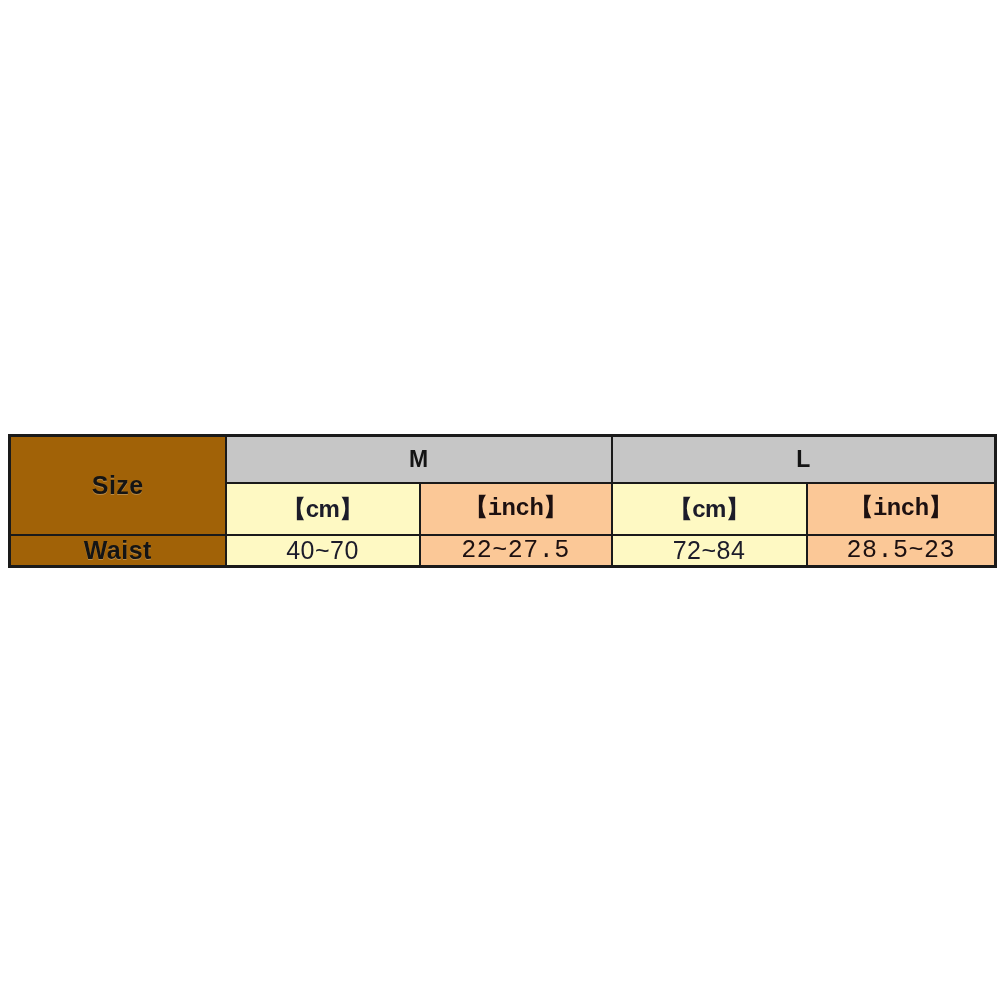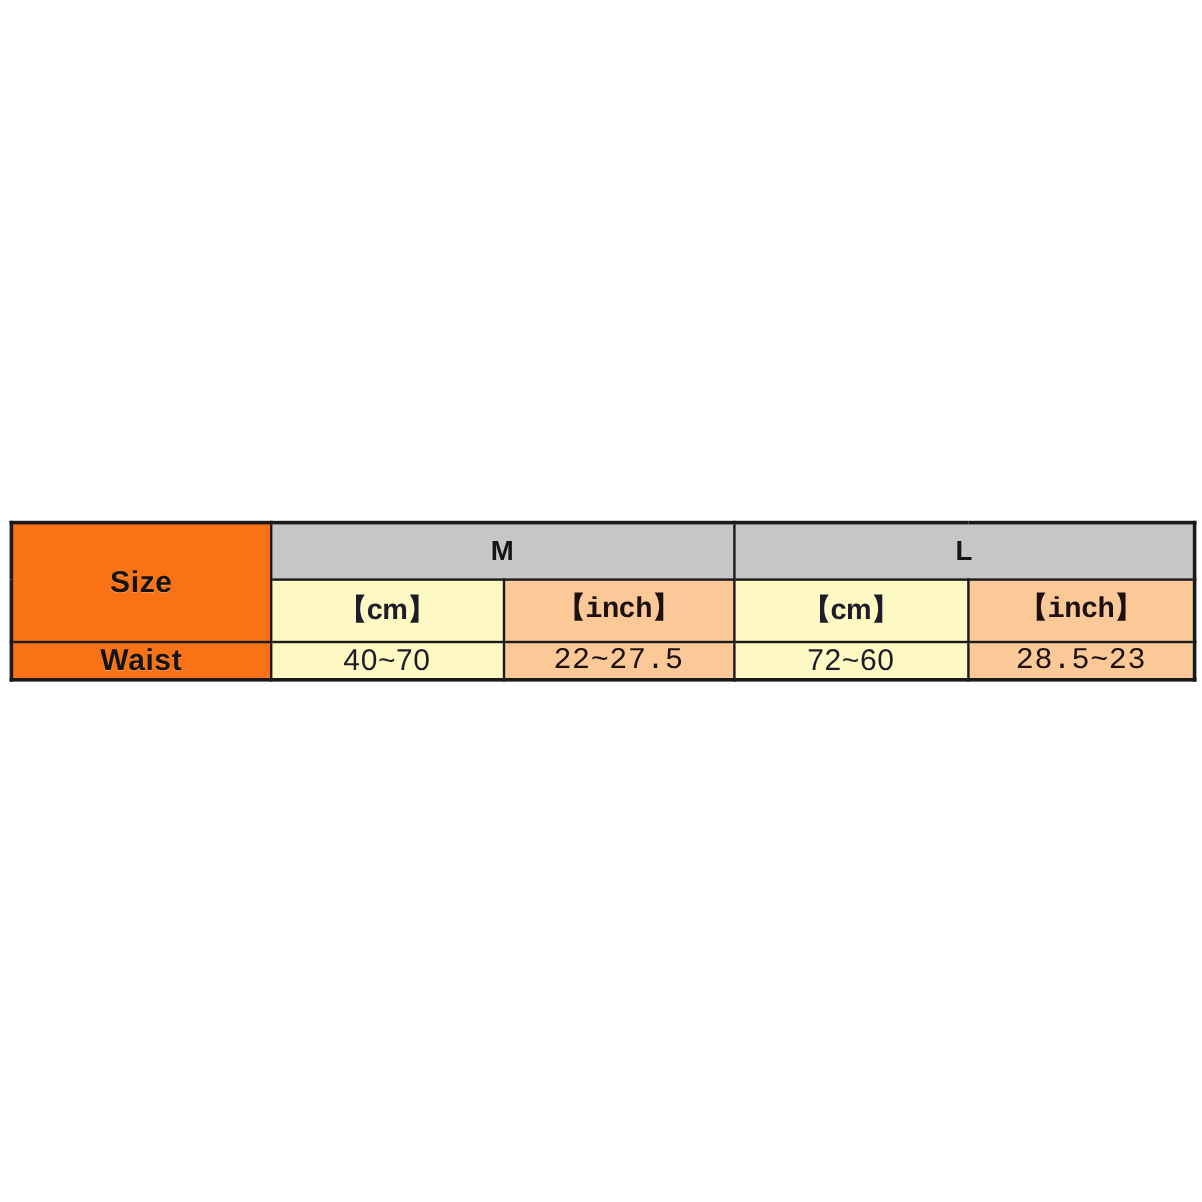--- a/index.html
+++ b/index.html
@@ -42,21 +42,21 @@
   .col-l-cm   { width: 195px; }
   .col-l-in   { width: 189px; }
 
   
   .row-group  { height: 42px; }
   .row-unit   { height: 46px; }
   .row-data   { height: 28px; }
 
   
   .cell-label {
-    background: #f97316;
+    background: #a16207;
     color: #141414;
     font-weight: bold;
     font-size: 25px;
     letter-spacing: 0.5px;
     text-shadow: 0 1px 0 rgba(255,255,255,0.25);
   }
   .cell-group {
     background: #c6c6c6;
     color: #141414;
     font-weight: bold;
@@ -128,20 +128,20 @@
       <td class="cell-label">
         <span class="value-text">Waist</span>
       </td>
       <td class="cell-cm">
         <span class="value-text">40~70</span>
       </td>
       <td class="cell-inch">
         <span class="value-text">22~27.5</span>
       </td>
       <td class="cell-cm">
-        <span class="value-text">72~60</span>
+        <span class="value-text">72~84</span>
       </td>
       <td class="cell-inch">
         <span class="value-text">28.5~23</span>
       </td>
     </tr>
   </tbody>
 </table>
 
 </body></html>

